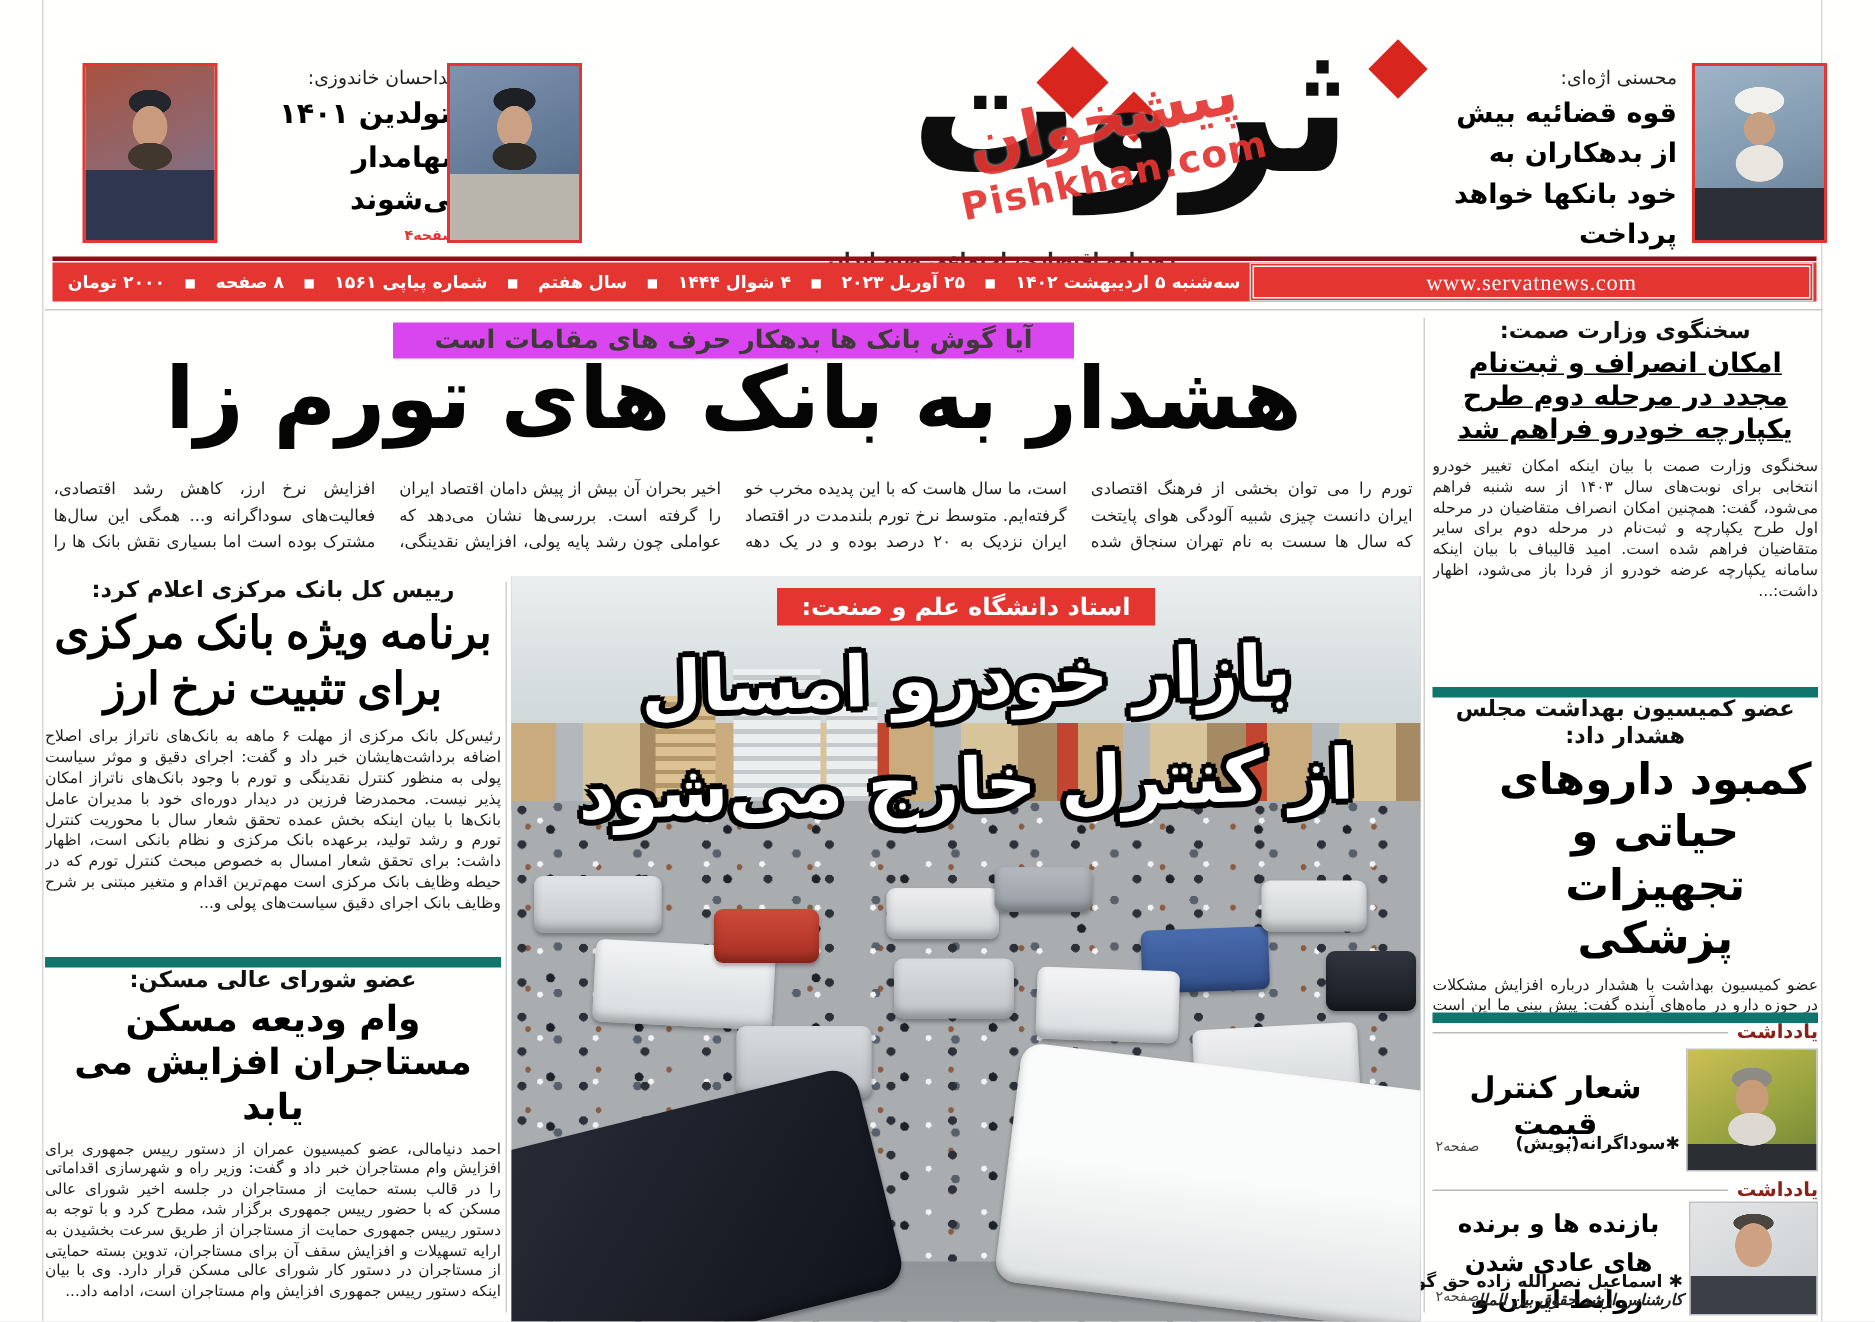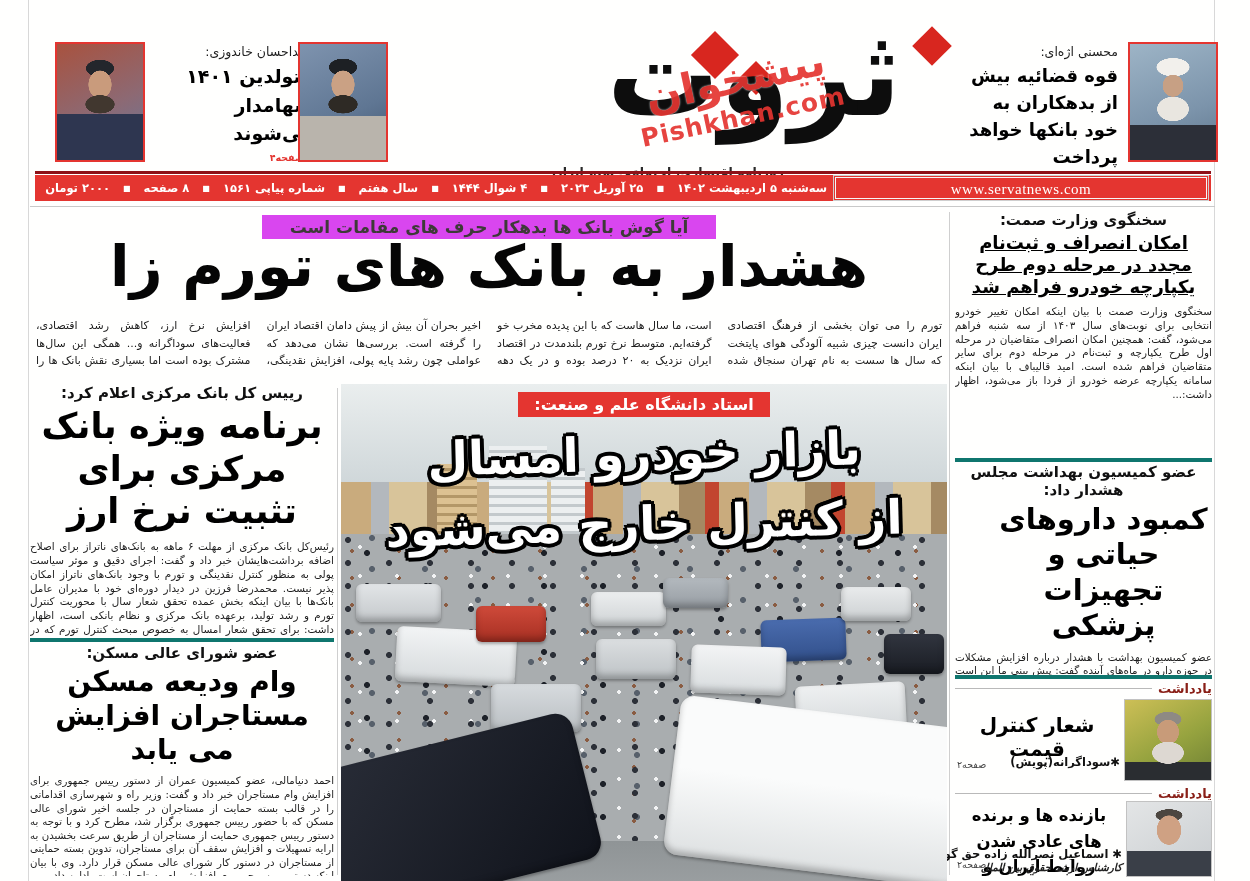--- a/index.html
+++ b/index.html
@@ -63,21 +63,21 @@
              font-weight:900;color:#050505;letter-spacing:-2px;margin:0;line-height:1.15;}
   .lead-body{position:absolute;left:36px;top:317px;width:906px;height:62px;column-count:4;column-gap:16px;
              font-size:11px;line-height:1.6;text-align:justify;color:#1d1d1d;overflow:hidden;margin:0;}
 
   
   .vline{position:absolute;width:1px;background:#cfcfcf;}
   .col-article{position:absolute;overflow:hidden;}
   .art-kicker{font-size:15px;font-weight:bold;color:#111;text-align:center;}
   .art-head{margin:3px 0 0 0;font-weight:900;color:#000;text-align:center;line-height:1.22;}
   .art-body{margin:7px 0 0 0;font-size:10.4px;line-height:1.33;text-align:justify;color:#1d1d1d;overflow:hidden;}
-  .rule-b{border-bottom:4px solid #0f766e;}
+  .rule-b{border-bottom:7px solid #0f766e;}
 
   
   .sec-head{position:absolute;left:955px;width:257px;display:flex;align-items:center;gap:6px;}
   .sec-label{font-size:13px;font-weight:bold;color:#8a2018;white-space:nowrap;}
   .sec-line{flex:1;height:1px;background:#b9b9b9;}
   .sec-block{position:absolute;left:955px;width:257px;}
   .sec-photo{position:absolute;right:0;border:1px solid #c2c2c2;}
   .ph-editorial{background:
      radial-gradient(ellipse 26px 18px at 50% 66%, #ddd8d2 60%, transparent 62%),
      radial-gradient(ellipse 18px 20px at 50% 40%, #c89b79 60%, transparent 62%),
@@ -228,28 +228,28 @@
   <div class="sec-block" style="top:799px;height:80px;">
     <div class="sec-photo ph-note" style="top:2px;width:84px;height:74px;"></div>
     <div class="sec-title" style="top:4px;width:168px;font-size:16.5px;line-height:1.55;">بازنده ها و برنده های عادی شدن روابط ایران و عربستان</div>
     <div class="sec-author" style="right:90px;top:48px;">✱ اسماعیل نصرالله زاده حق گو</div>
     <div class="sec-role" style="right:90px;top:62px;">کارشناس ارشد حقوق بین الملل</div>
     <div class="sec-page" style="top:60px;">صفحه۲</div>
   </div>
 
   <article class="col-article rule-b" style="left:30px;top:384px;width:304px;height:254px;">
     <div class="art-kicker">رییس کل بانک مرکزی اعلام کرد:</div>
-    <h2 class="art-head" style="font-size:35px;">برنامه ویژه بانک مرکزی برای تثبیت نرخ ارز</h2>
+    <h2 class="art-head" style="font-size:30px;font-family:Liberation Serif, serif;">برنامه ویژه بانک مرکزی برای تثبیت نرخ ارز</h2>
     <p class="art-body" style="height:124px;">رئیس‌کل بانک مرکزی از مهلت ۶ ماهه به بانک‌های ناتراز برای اصلاح اضافه برداشت‌هایشان خبر داد و گفت: اجرای دقیق و موثر سیاست پولی به منظور کنترل نقدینگی و تورم با وجود بانک‌های ناتراز امکان پذیر نیست. محمدرضا فرزین در دیدار دوره‌ای خود با مدیران عامل بانک‌ها با بیان اینکه بخش عمده تحقق شعار سال با محوریت کنترل تورم و رشد تولید، برعهده بانک مرکزی و نظام بانکی است، اظهار داشت: برای تحقق شعار امسال به خصوص مبحث کنترل تورم که در حیطه وظایف بانک مرکزی است مهم‌ترین اقدام و متغیر مبتنی بر شرح وظایف بانک اجرای دقیق سیاست‌های پولی و...</p>
 
   </article>
 
   <article class="col-article" style="left:30px;top:644px;width:304px;height:232px;">
     <div class="art-kicker">عضو شورای عالی مسکن:</div>
-    <h2 class="art-head" style="font-size:28px;">وام ودیعه مسکن مستاجران افزایش می یابد</h2>
+    <h2 class="art-head" style="font-size:24px;">وام ودیعه مسکن مستاجران افزایش می یابد</h2>
     <p class="art-body" style="height:118px;font-size:10.2px;">احمد دنیامالی، عضو کمیسیون عمران از دستور رییس جمهوری برای افزایش وام مستاجران خبر داد و گفت: وزیر راه و شهرسازی اقداماتی را در قالب بسته حمایت از مستاجران در جلسه اخیر شورای عالی مسکن که با حضور رییس جمهوری برگزار شد، مطرح کرد و با توجه به دستور رییس جمهوری حمایت از مستاجران از طریق سرعت بخشیدن به ارایه تسهیلات و افزایش سقف آن برای مستاجران، تدوین بسته حمایتی از مستاجران در دستور کار شورای عالی مسکن قرار دارد. وی با بیان اینکه دستور رییس جمهوری افزایش وام مستاجران است، ادامه داد...</p>
 
   </article>
 
   <div class="photo">
     <div class="sky"></div>
     <div class="bld-strip"></div>
     <div class="tower" style="left:148px;top:62px;width:58px;height:94px;"></div>
     <div class="tower" style="left:96px;top:80px;width:40px;height:76px;background:repeating-linear-gradient(0deg,#dcc192 0 6px,#b39768 6px 9px);"></div>
     <div class="tower" style="left:210px;top:84px;width:34px;height:72px;"></div>

